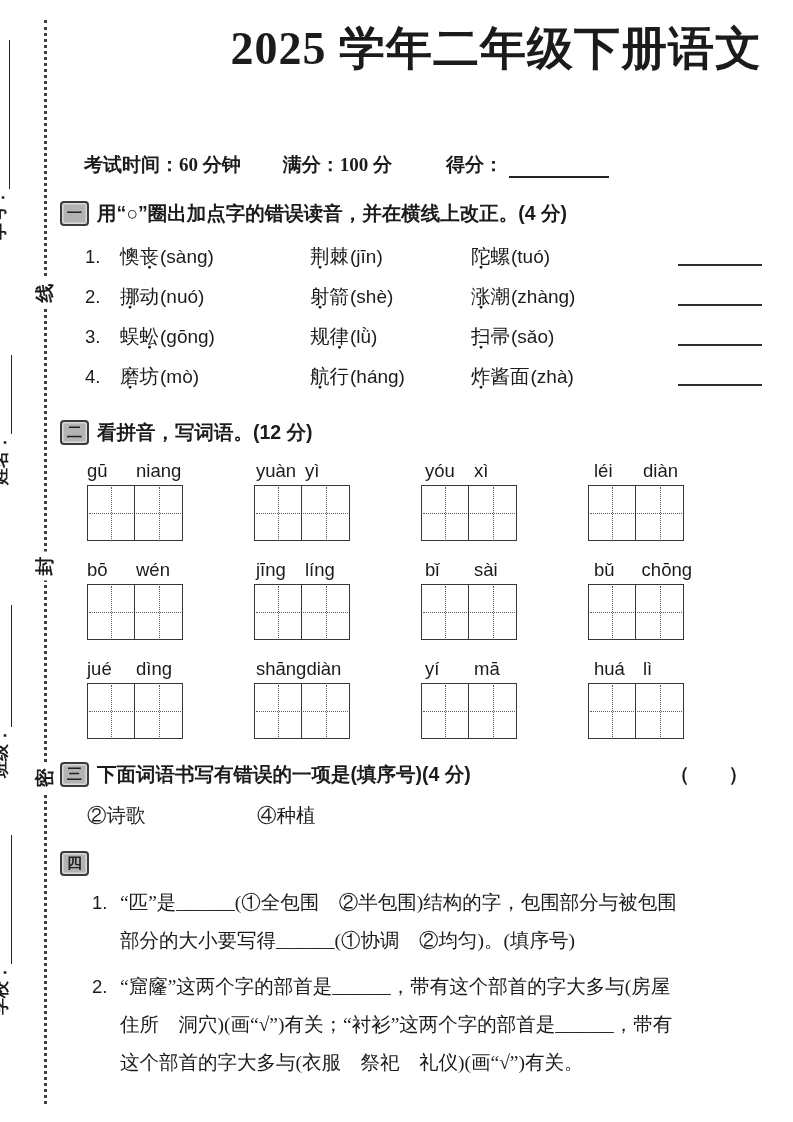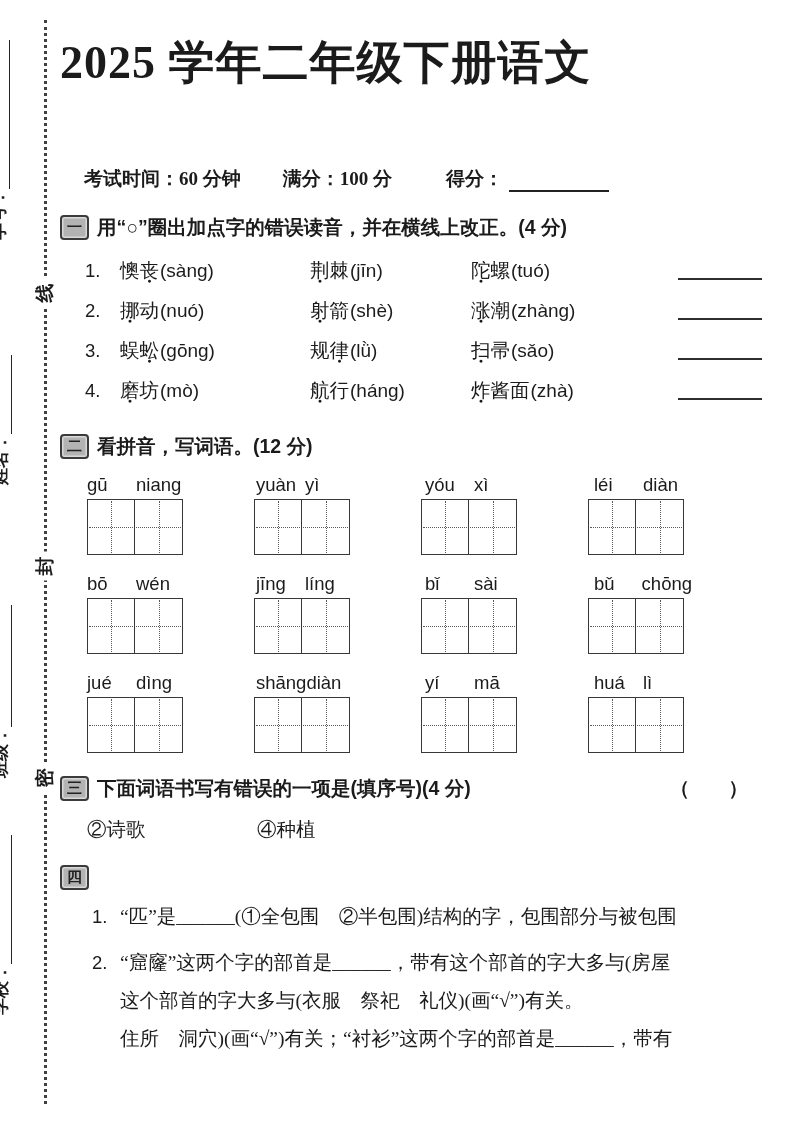--- a/index.html
+++ b/index.html
@@ -9,21 +9,21 @@
   .bind-line{position:absolute;left:44px;top:20px;height:1084px;width:0;
              border-left:3px dotted #3f3f3f;}
   .seal-char{position:absolute;left:45px;transform:translate(-50%,-50%) rotate(-90deg);
              background:#fff;padding:2px 5px;font-size:19px;font-weight:bold;}
   .mfield{position:absolute;height:26px;display:flex;align-items:flex-end;
           transform:rotate(-90deg);transform-origin:0 100%;font-size:17px;
           white-space:nowrap;font-weight:bold;}
   .mfield .mline{flex:1;border-bottom:1.6px solid #242424;height:1.05em;min-width:40px;}
   
   .content{position:absolute;left:60px;top:0;width:702px;}
-  .title1{margin-top:34px;text-align:left;font-size:46px;font-weight:900;
+  .title1{margin-top:20px;text-align:right;font-size:46px;font-weight:900;
           letter-spacing:1px;line-height:1.25;}
   .title2{margin-top:14px;text-align:center;font-size:35px;font-weight:900;
           letter-spacing:2px;line-height:1.3;}
   .info-row{margin-top:30px;display:flex;align-items:flex-end;font-size:19px;
             font-weight:bold;line-height:26px;}
   .inf-time{margin-left:24px;margin-top:44px;}
   .inf-full{margin-left:42px;}
   .inf-score{margin-left:54px;}
   .score-line{width:100px;border-bottom:2px solid #222;height:1em;margin-left:6px;}
   
@@ -329,22 +329,23 @@
       <span class="opt2">②诗歌</span>
       <span class="opt4">④种植</span>
     </div>
 
     <div class="sec-head">
       <span class="secnum">四</span>
     </div>
 
     <div class="s4-item">
       <div class="s4-line first"><span class="s4-num">1.</span><span>“匹”是______(①全包围　②半包围)结构的字，包围部分与被包围</span></div>
+      <div class="s4-line cont"><span>部分的大小要写得______(①协调　②均匀)。(填序号)</span></div>
     </div>
 
     <div class="s4-item">
       <div class="s4-line first"><span class="s4-num">2.</span><span>“窟窿”这两个字的部首是______，带有这个部首的字大多与(房屋</span></div>
+      <div class="s4-line cont"><span>住所　洞穴)(画“√”)有关；“衬衫”这两个字的部首是______，带有</span></div>
       <div class="s4-line cont"><span>这个部首的字大多与(衣服　祭祀　礼仪)(画“√”)有关。</span></div>
-      <div class="s4-line cont"><span>住所　洞穴)(画“√”)有关；“衬衫”这两个字的部首是______，带有</span></div>
     </div>
 
   </div>
 </div>
 
 </body></html>

